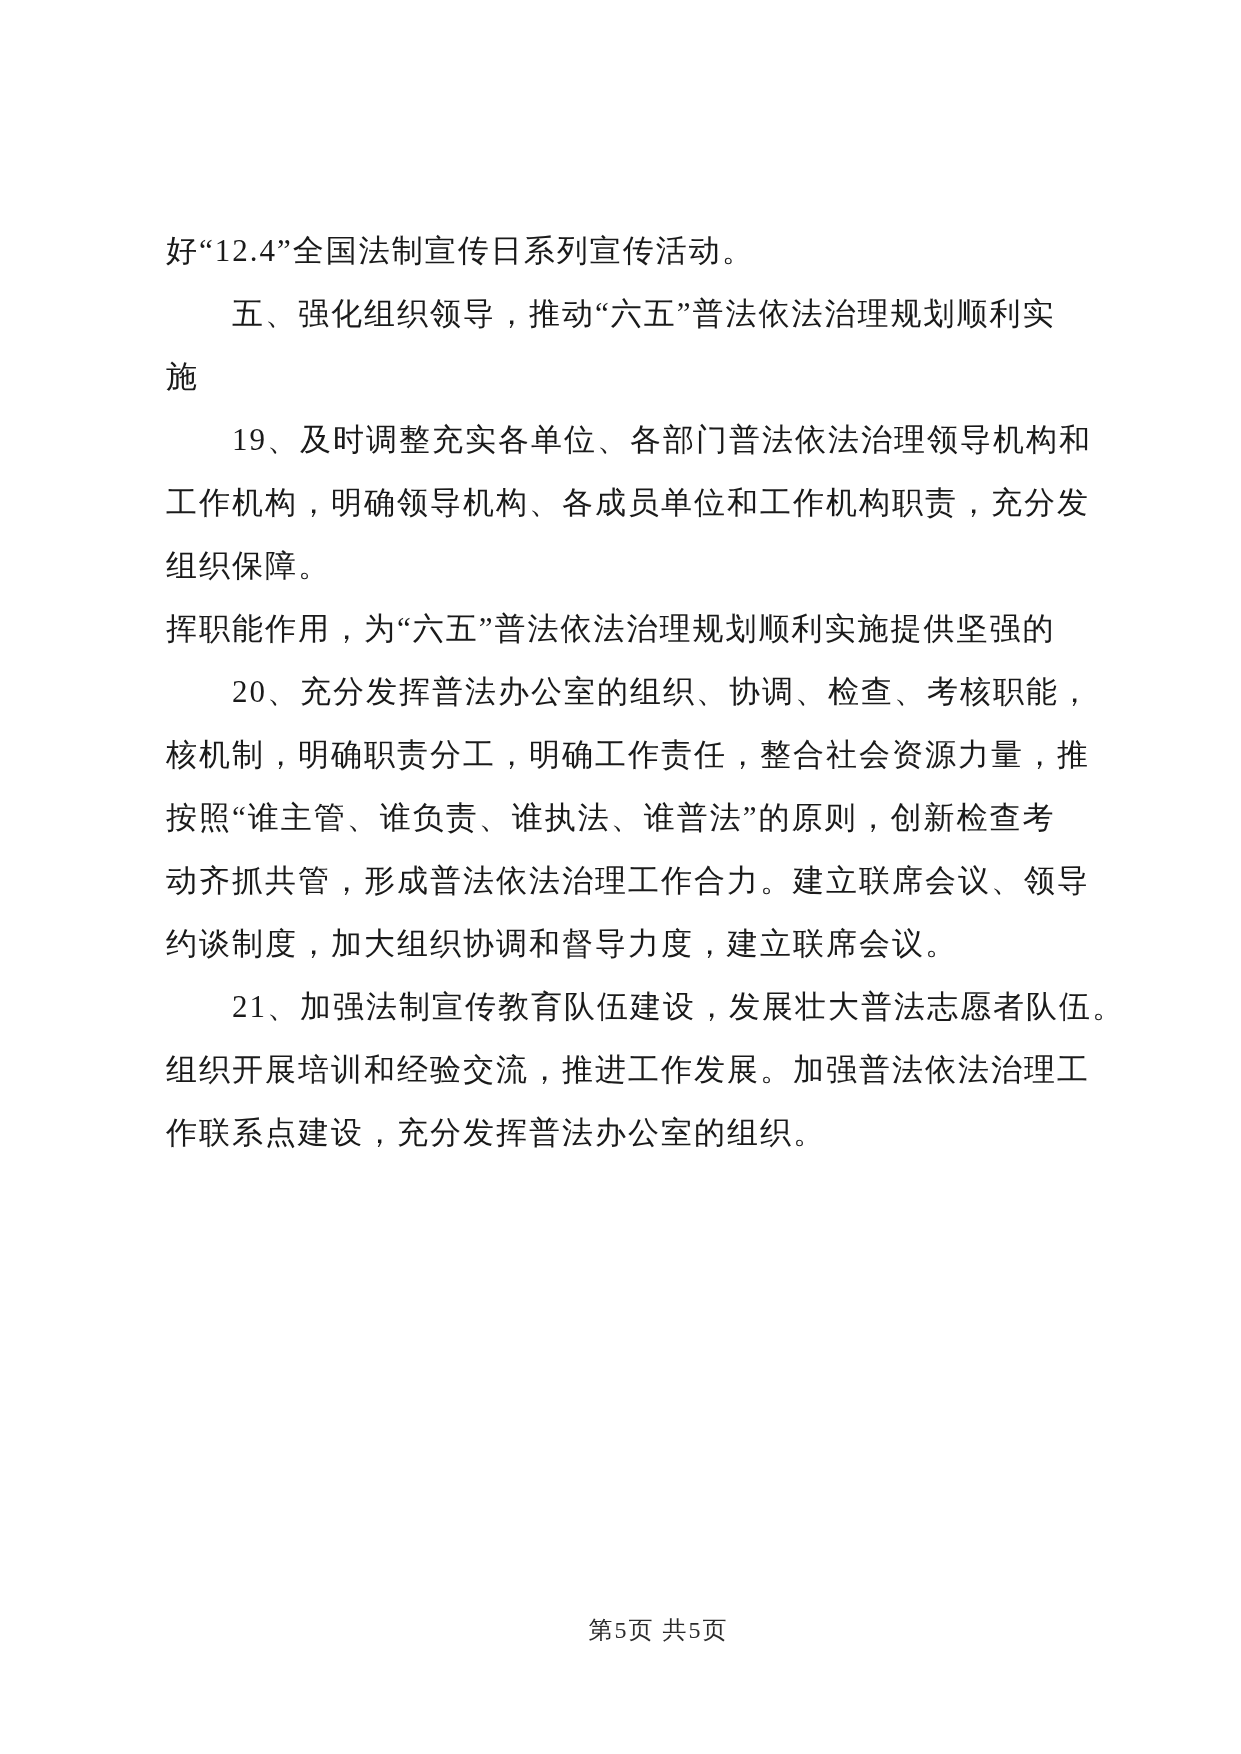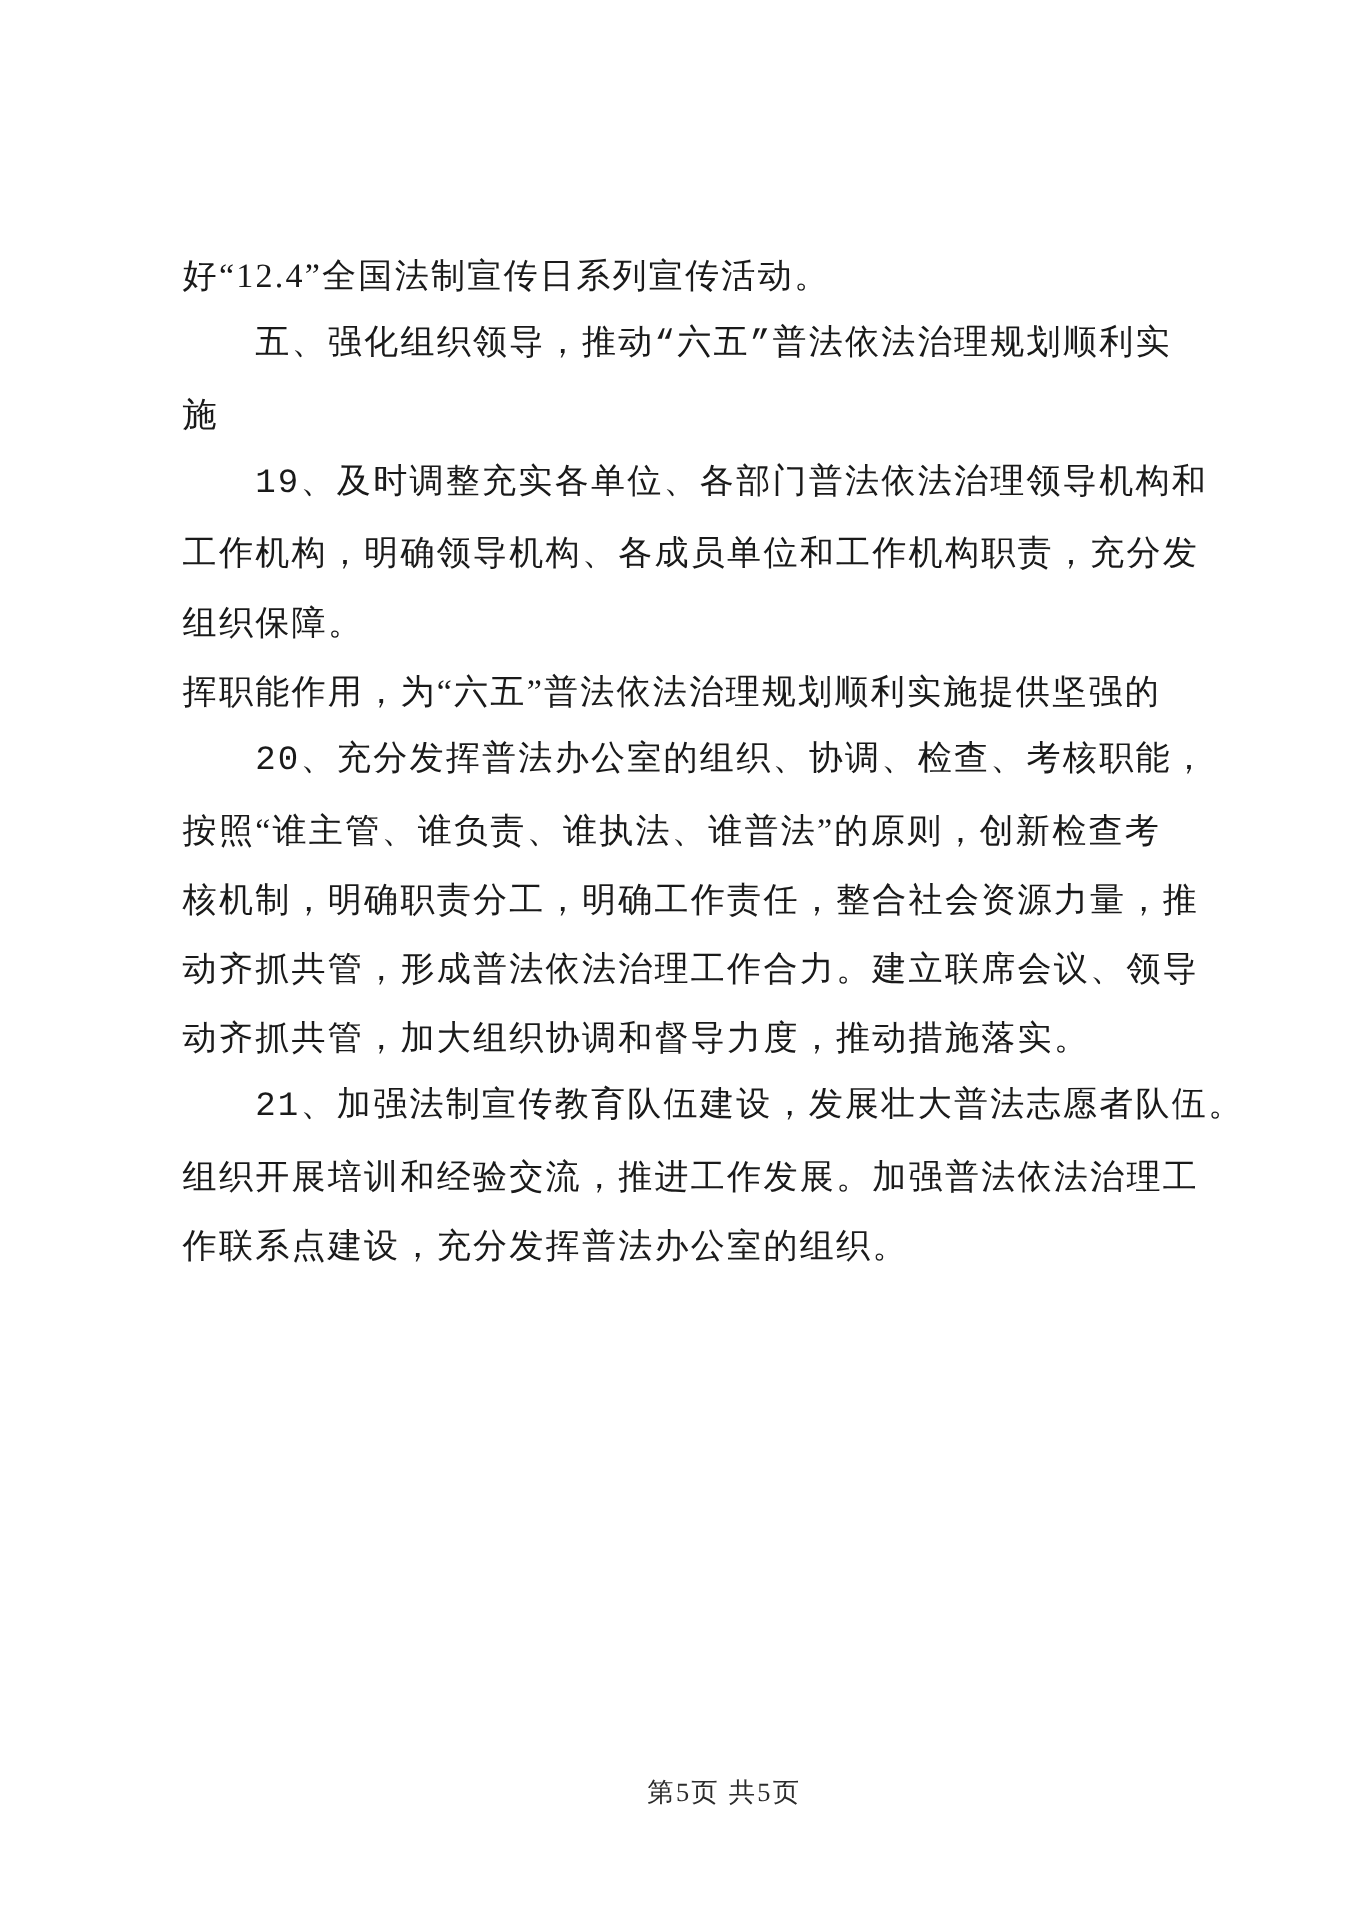--- a/index.html
+++ b/index.html
@@ -25,21 +25,20 @@
     }
     .line {
       font-size: 31px;
       line-height: 63px;
       letter-spacing: 2px;
       white-space: nowrap;
       font-weight: 400;
     }
     .line.indent {
       padding-left: 66px;
-      font-family: Liberation Mono, monospace;
     }
     .footer {
       position: absolute;
       top: 1612px;
       left: 76px;
       right: 0;
       text-align: center;
       font-size: 24px;
       line-height: 36px;
       letter-spacing: 2px;
@@ -52,24 +51,24 @@
 <div class="page">
   <div class="content">
     <div class="line">好“12.4”全国法制宣传日系列宣传活动。</div>
     <div class="line indent">五、强化组织领导，推动“六五”普法依法治理规划顺利实</div>
     <div class="line">施</div>
     <div class="line indent">19、及时调整充实各单位、各部门普法依法治理领导机构和</div>
     <div class="line">工作机构，明确领导机构、各成员单位和工作机构职责，充分发</div>
     <div class="line">组织保障。</div>
     <div class="line">挥职能作用，为“六五”普法依法治理规划顺利实施提供坚强的</div>
     <div class="line indent">20、充分发挥普法办公室的组织、协调、检查、考核职能，</div>
+    <div class="line">核机制，明确职责分工，明确工作责任，整合社会资源力量，推</div>
     <div class="line">按照“谁主管、谁负责、谁执法、谁普法”的原则，创新检查考</div>
-    <div class="line">核机制，明确职责分工，明确工作责任，整合社会资源力量，推</div>
     <div class="line">动齐抓共管，形成普法依法治理工作合力。建立联席会议、领导</div>
-    <div class="line">动齐抓共管，加大组织协调和督导力度，推动措施落实。</div>
+    <div class="line">约谈制度，加大组织协调和督导力度，建立联席会议。</div>
     <div class="line indent">21、加强法制宣传教育队伍建设，发展壮大普法志愿者队伍。</div>
     <div class="line">组织开展培训和经验交流，推进工作发展。加强普法依法治理工</div>
     <div class="line">作联系点建设，充分发挥普法办公室的组织。</div>
   </div>
 
   <div class="footer">
     <span>第5页 共5页</span>
   </div>
 </div>
 

